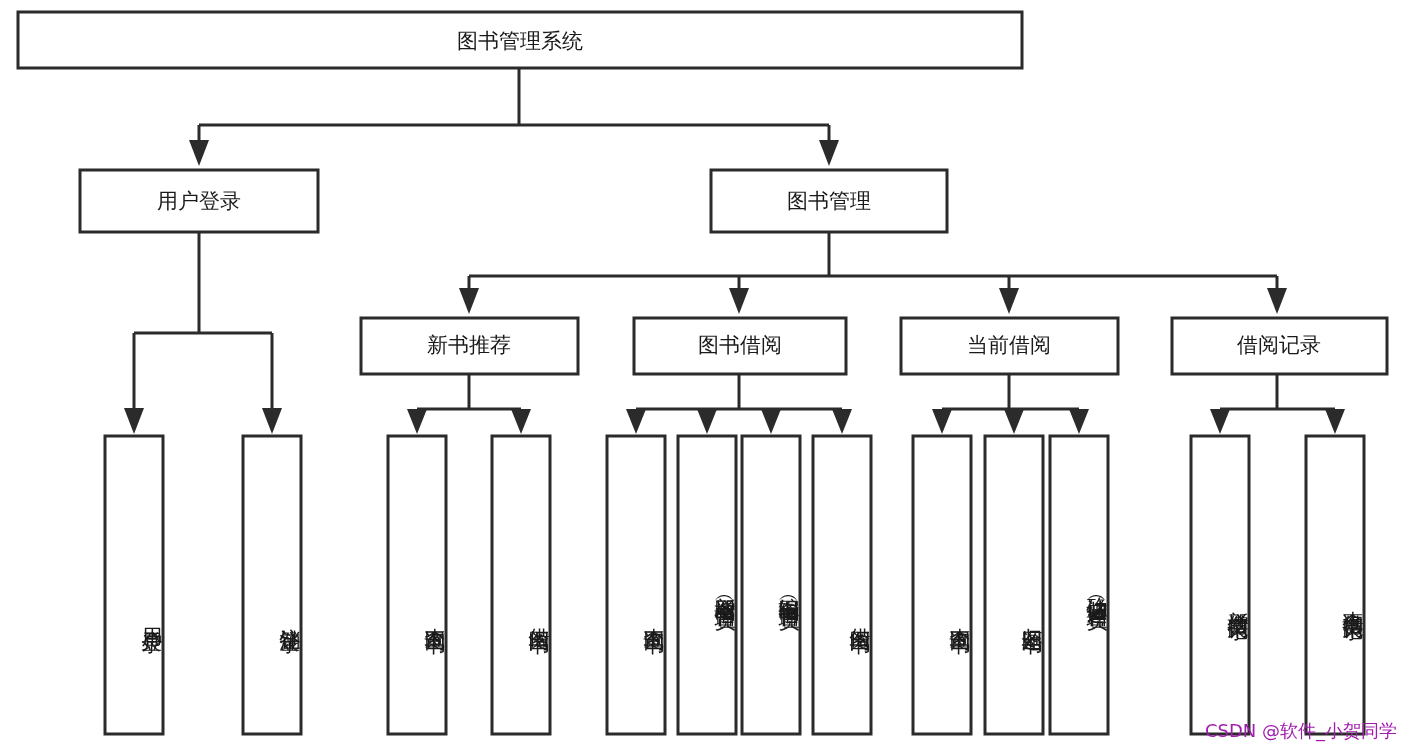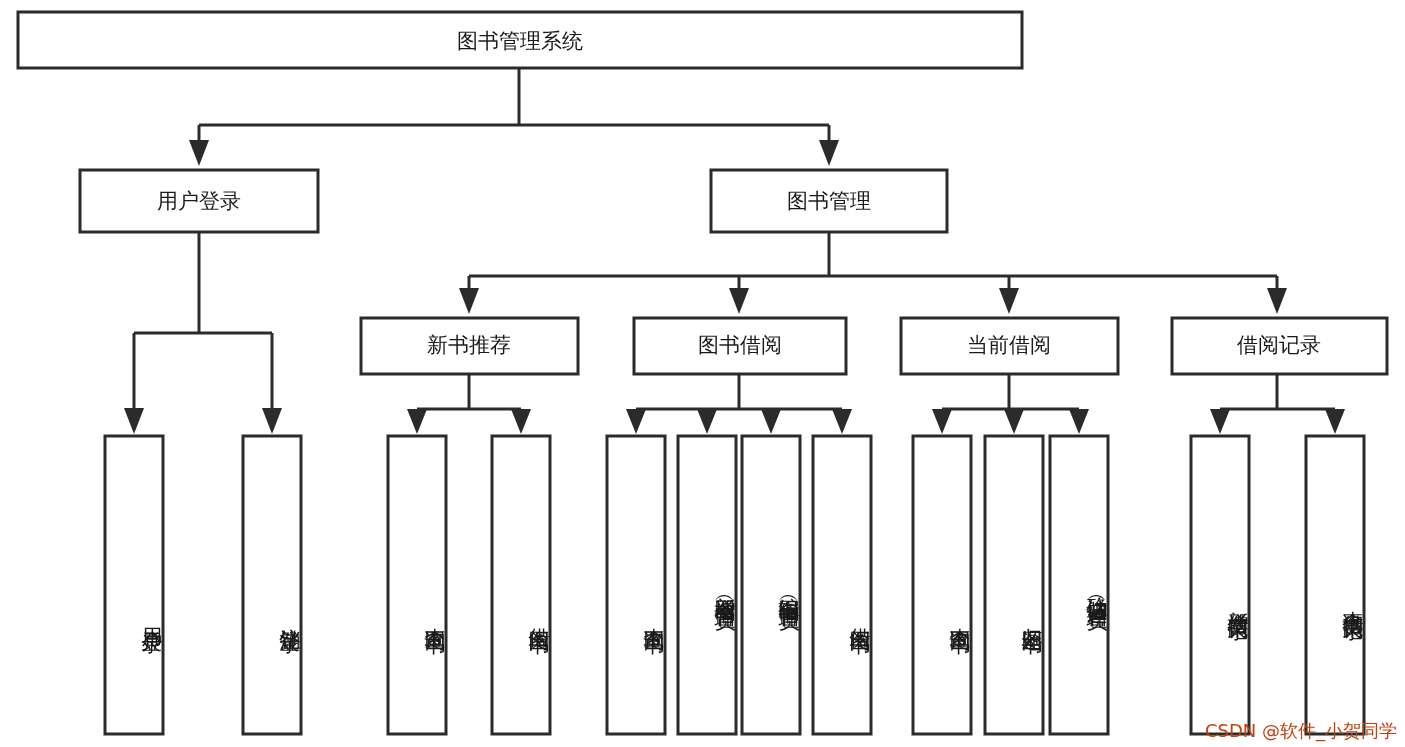--- a/index.html
+++ b/index.html
@@ -61,21 +61,21 @@
     justify-content: center;
     white-space: nowrap;
     pointer-events: none;
   }
   .watermark {
     position: absolute;
     right: 8px;
     bottom: 4px;
     font-family: "DejaVu Sans", "Liberation Sans", sans-serif;
     font-size: 18px;
-    color: #c2410c;
+    color: #a21caf;
     white-space: nowrap;
   }
 </style>
 </head>
 <body>
 
 <div id="diagram-root">
 
   <svg class="diagram-canvas" viewBox="0 0 1405 747">
 

